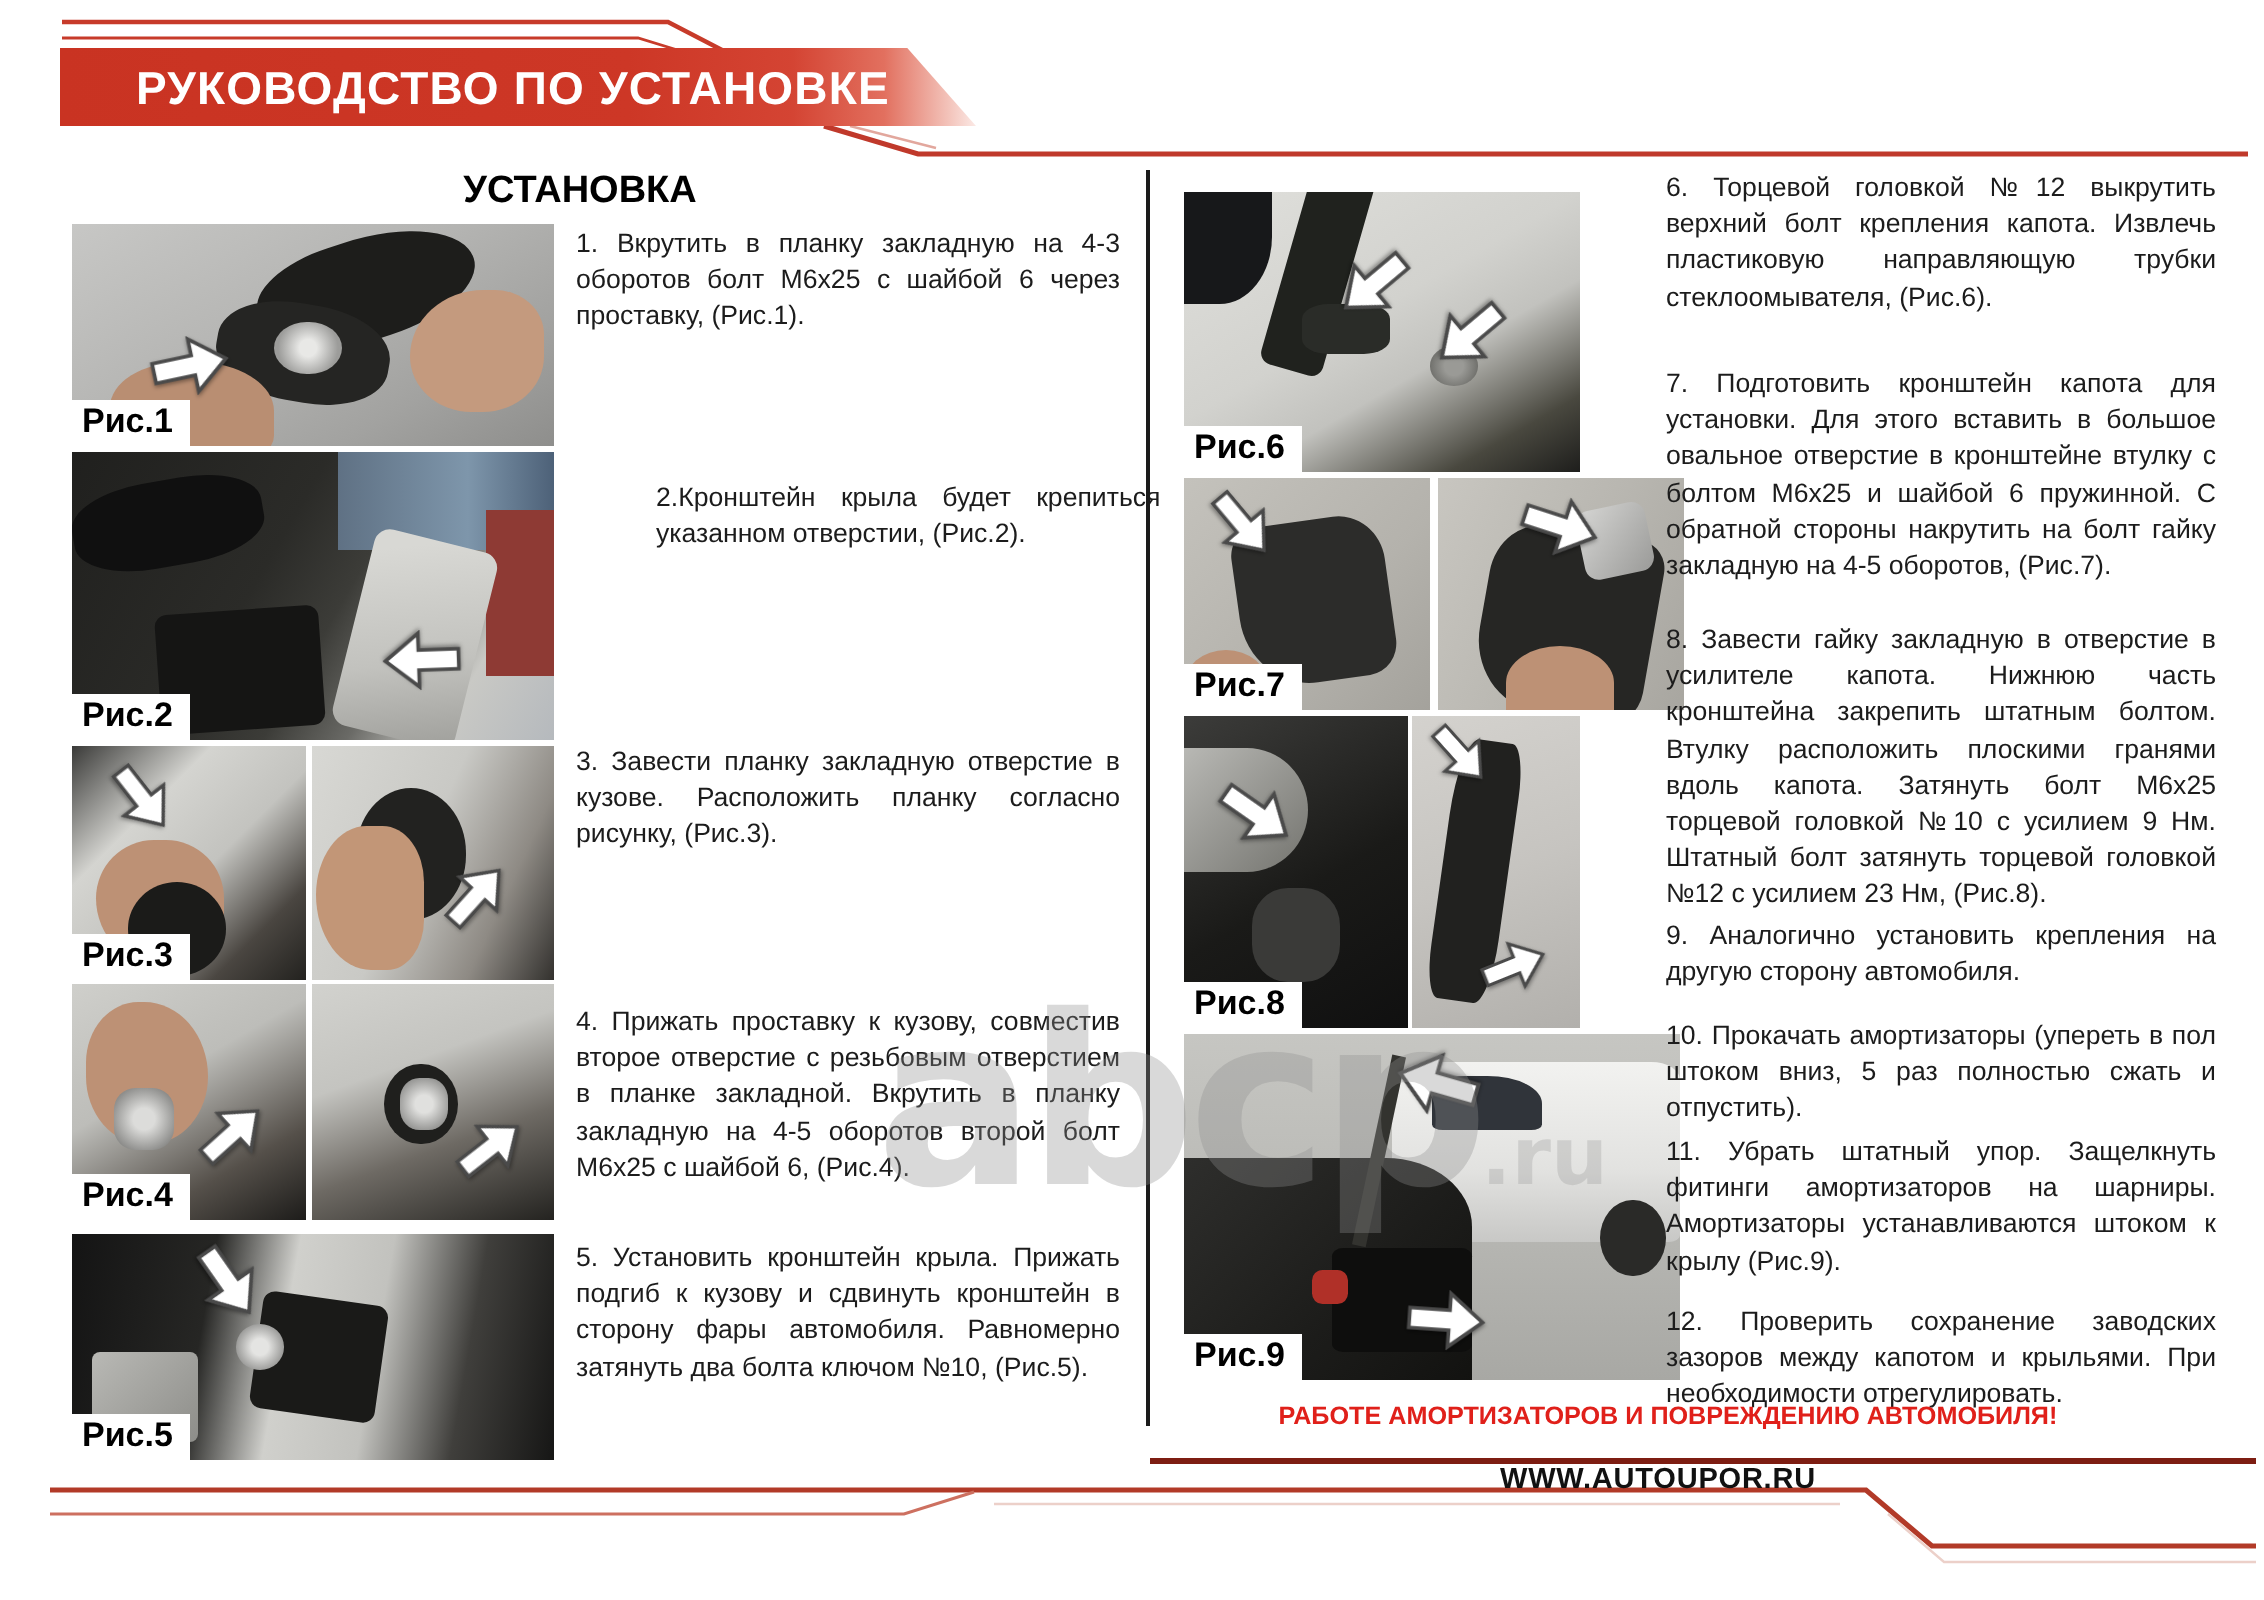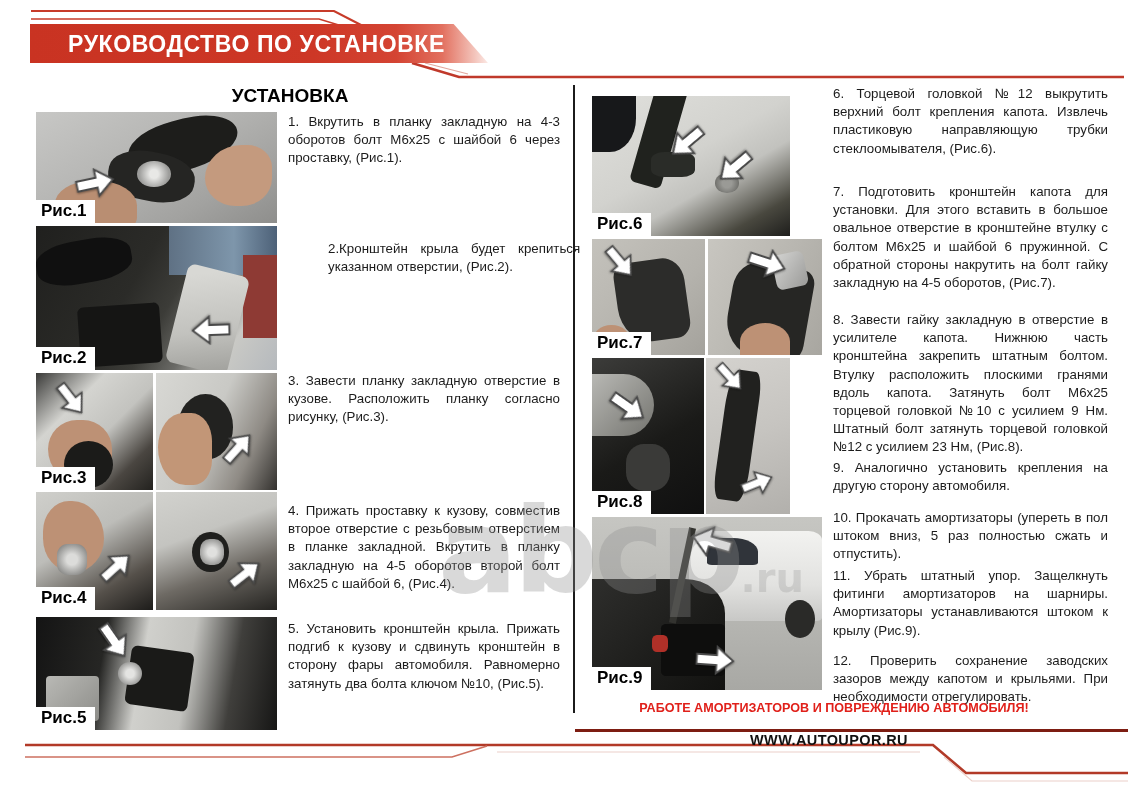--- a/index.html
+++ b/index.html
@@ -186,21 +186,21 @@
       <svg class="arr" viewBox="0 0 24 18" style="left:38%;top:22%;width:40px;height:30px;transform:rotate(140deg);">
         <polygon points="1,6 13,6 13,1 23,9 13,17 13,12 1,12" fill="#fff" stroke="#4a4a4a" stroke-width="1.1"></polygon>
       </svg>
       <svg class="arr" viewBox="0 0 24 18" style="left:62%;top:40%;width:40px;height:30px;transform:rotate(140deg);">
         <polygon points="1,6 13,6 13,1 23,9 13,17 13,12 1,12" fill="#fff" stroke="#4a4a4a" stroke-width="1.1"></polygon>
       </svg>
     </div>
     <div class="fig-label">Рис.6</div>
   </div>
 
-  <div class="figure" style="left:592px; top:239px; width:230px; height:116px;">
+  <div class="figure" style="left:592px; top:239px; width:230px; height:116px;padding-left:20px;">
     <div class="photo" style="background:#fff;">
       <div class="panel" style="left:0;width:49.3%;background:linear-gradient(135deg,#c4c2bc 0%,#b4b2ac 60%,#a4a29c 100%);">
         <div class="blob" style="left:22%;top:18%;width:62%;height:70%;background:#2c2c2a;border-radius:18% 30% 20% 45%;transform:rotate(-8deg);"></div>
         <div class="blob" style="left:34%;top:34%;width:22%;height:28%;background:radial-gradient(circle,#dadad8 25%,#88888 80%);border-radius:50%;"></div>
         <div class="blob" style="left:0;top:74%;width:34%;height:30%;background:#bd9175;border-radius:50% 50% 0 0;"></div>
         <svg class="arr" viewBox="0 0 24 18" style="left:8%;top:8%;width:38px;height:28px;transform:rotate(50deg);">
           <polygon points="1,6 13,6 13,1 23,9 13,17 13,12 1,12" fill="#fff" stroke="#4a4a4a" stroke-width="1.1"></polygon>
         </svg>
       </div>
       <div class="panel" style="left:50.6%;right:0;background:linear-gradient(115deg,#c8c6c0 0%,#b8b6b0 55%,#a8a6a0 100%);">
@@ -233,21 +233,21 @@
           <polygon points="1,6 13,6 13,1 23,9 13,17 13,12 1,12" fill="#fff" stroke="#4a4a4a" stroke-width="1.1"></polygon>
         </svg>
         <svg class="arr" viewBox="0 0 24 18" style="left:40%;top:72%;width:34px;height:26px;transform:rotate(-22deg);">
           <polygon points="1,6 13,6 13,1 23,9 13,17 13,12 1,12" fill="#fff" stroke="#4a4a4a" stroke-width="1.1"></polygon>
         </svg>
       </div>
     </div>
     <div class="fig-label">Рис.8</div>
   </div>
 
-  <div class="figure" style="left:592px; top:517px; width:230px; height:173px;">
+  <div class="figure" style="left:592px; top:517px; width:248px; height:173px;">
     <div class="photo" style="background:linear-gradient(180deg,#c6c6c2 0%,#bcbcb8 40%,#a8a8a4 100%);">
       <div class="blob" style="left:42%;top:8%;width:58%;height:52%;background:linear-gradient(180deg,#f2f2f0 0%,#e2e2e0 60%,#c8c8c6 100%);border-radius:14% 10% 4% 4%;"></div>
       <div class="blob" style="left:50%;top:12%;width:22%;height:16%;background:#30343a;border-radius:30% 50% 10% 10%;"></div>
       <div class="blob" style="left:84%;top:48%;width:13%;height:22%;background:#2a2a28;border-radius:50%;"></div>
       <div class="blob" style="left:0;top:36%;width:58%;height:66%;background:linear-gradient(135deg,#2e2e2c 0%,#1c1c1a 60%,#121210 100%);border-radius:0 30% 0 0;"></div>
       <div class="blob" style="left:30%;top:62%;width:28%;height:30%;background:#0e0e0d;border-radius:8%;"></div>
       <div class="blob" style="left:26%;top:68%;width:7%;height:10%;background:#b03028;border-radius:30%;"></div>
       <div class="blob" style="left:38%;top:6%;width:3%;height:56%;background:#33332f;transform:rotate(12deg);"></div>
       <svg class="arr" viewBox="0 0 24 18" style="left:42%;top:5%;width:46px;height:32px;transform:rotate(196deg);">
         <polygon points="1,6 13,6 13,1 23,9 13,17 13,12 1,12" fill="#fff" stroke="#4a4a4a" stroke-width="1.1"></polygon>

